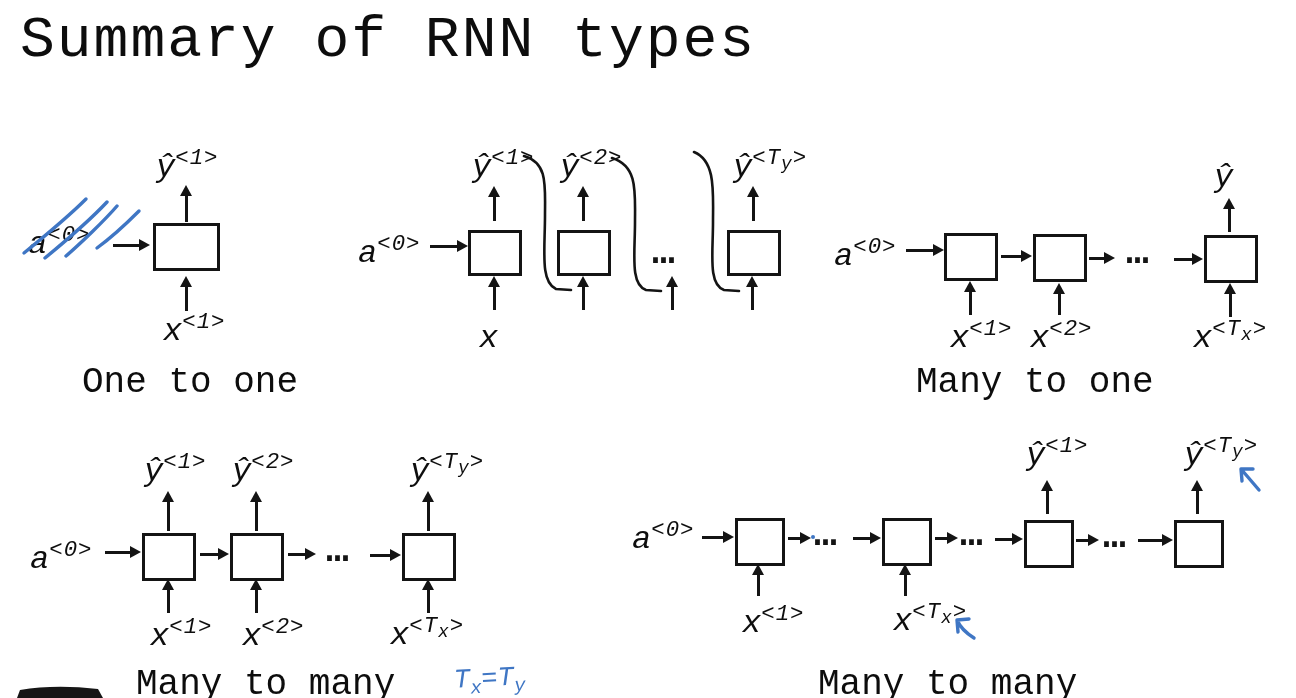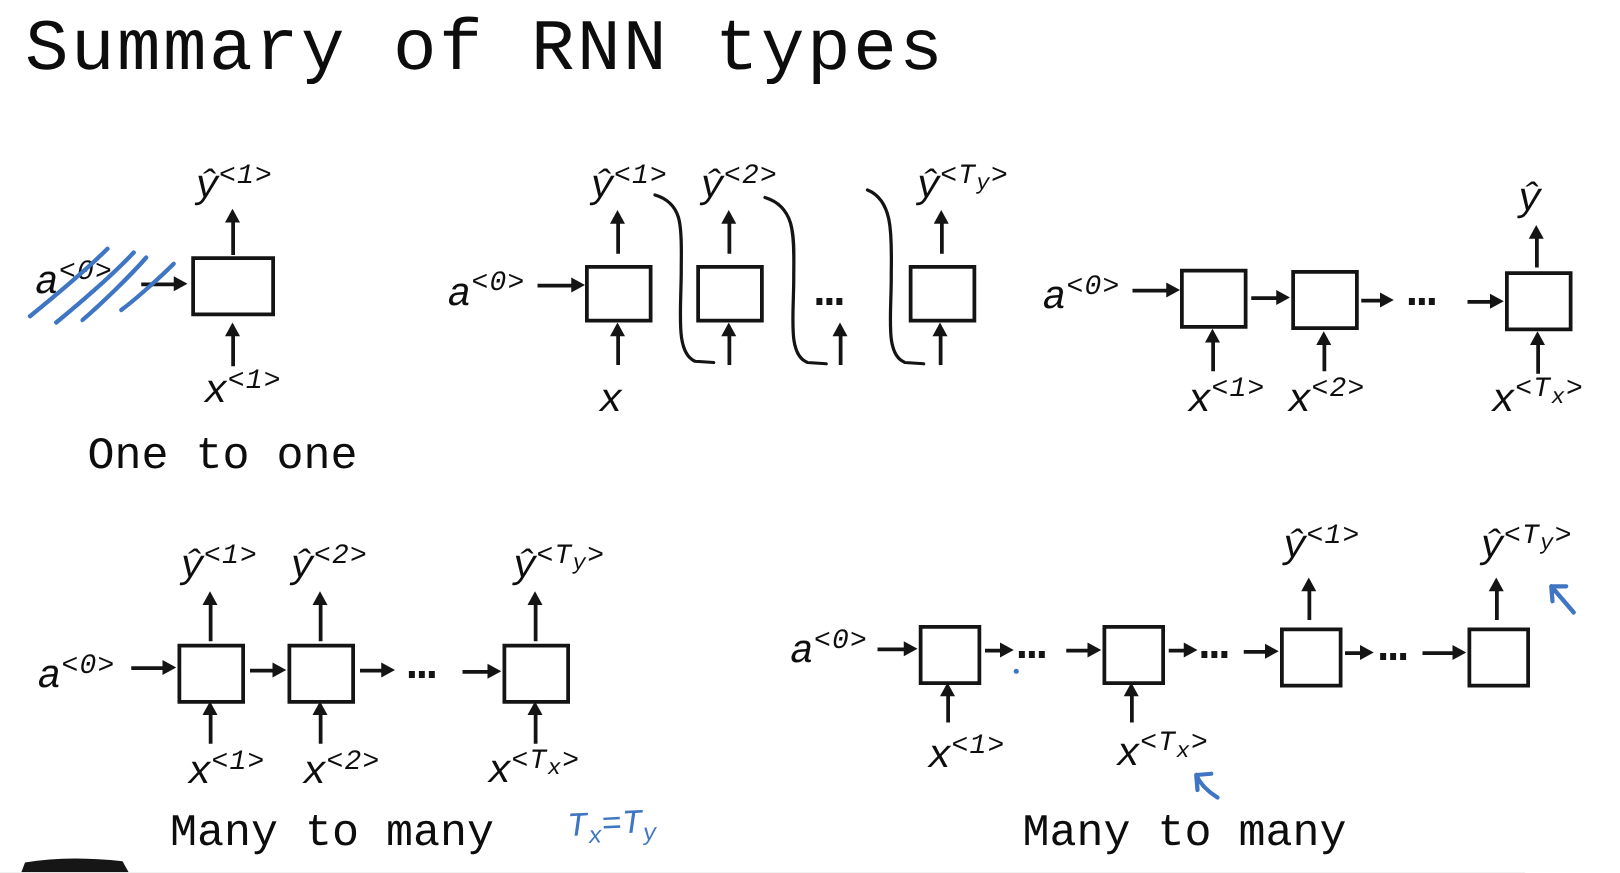--- a/index.html
+++ b/index.html
@@ -9,21 +9,21 @@
   }
   html,body{margin:0;padding:0;background:#e8e8e8;}
   #canvas{
     position:relative;width:1296px;height:698px;background:var(--background);
     overflow:hidden;font-family:Liberation Mono, monospace;color:var(--ink);
   }
   .title{
     position:absolute;left:20px;top:8px;font-size:58px;letter-spacing:2px;color:#0d0d0d;
     white-space:nowrap;
   }
-  .diagram{position:absolute;inset:0;}
+  .diagram{position:absolute;inset:0;margin-top:18px;}
   .box{position:absolute;border:3px solid var(--ink);background:var(--background);}
   
   .arr-u{position:absolute;width:3px;background:var(--ink);}
   .arr-u::before{content:'';position:absolute;top:-10px;left:-5px;
     border-left:6.5px solid transparent;border-right:6.5px solid transparent;
     border-bottom:11px solid var(--ink);}
   
   .arr-r{position:absolute;height:3px;background:var(--ink);}
   .arr-r::before{content:'';position:absolute;right:-10px;top:-5px;
     border-top:6.5px solid transparent;border-bottom:6.5px solid transparent;
@@ -52,21 +52,21 @@
   <div class="title">Summary of RNN types</div>
 
   <div class="diagram">
     <span class="mlabel" style="left:156px;top:128px"><span>ŷ</span><sup><span>&lt;1&gt;</span><sub></sub><span></span></sup></span>
     <div class="arr-u" style="left:185px;top:177px;height:27px"></div>
     <span class="mlabel" style="left:28px;top:205px"><span>a</span><sup><span>&lt;0&gt;</span><sub></sub><span></span></sup></span>
     <div class="arr-r" style="left:113px;top:226px;width:27px"></div>
     <div class="box" style="left:153px;top:205px;width:61px;height:42px"></div>
     <div class="arr-u" style="left:185px;top:268px;height:25px"></div>
     <span class="mlabel" style="left:163px;top:292px"><span>x</span><sup><span>&lt;1&gt;</span><sub></sub><span></span></sup></span>
-    <div class="caption" style="left:70px;top:344px">One to one</div>
+    <div class="caption" style="left:82px;top:344px">One to one</div>
   </div>
 
   <div class="diagram">
     <span class="mlabel" style="left:472px;top:128px"><span>ŷ</span><sup><span>&lt;1&gt;</span><sub></sub><span></span></sup></span>
     <span class="mlabel" style="left:560px;top:128px"><span>ŷ</span><sup><span>&lt;2&gt;</span><sub></sub><span></span></sup></span>
     <span class="mlabel" style="left:733px;top:128px"><span>ŷ</span><sup><span>&lt;T</span><sub>y</sub><span>&gt;</span></sup></span>
     <div class="arr-u" style="left:493px;top:178px;height:25px"></div>
     <div class="arr-u" style="left:582px;top:178px;height:25px"></div>
     <div class="arr-u" style="left:752px;top:178px;height:25px"></div>
     <span class="mlabel" style="left:358px;top:214px"><span>a</span><sup><span>&lt;0&gt;</span><sub></sub><span></span></sup></span>
@@ -93,20 +93,21 @@
     <div class="arr-r" style="left:1089px;top:239px;width:16px"></div>
     <div class="dots" style="left:1126px;top:216px">…</div>
     <div class="arr-r" style="left:1174px;top:240px;width:19px"></div>
     <div class="box" style="left:1204px;top:217px;width:48px;height:42px"></div>
     <div class="arr-u" style="left:969px;top:273px;height:24px"></div>
     <div class="arr-u" style="left:1058px;top:275px;height:22px"></div>
     <div class="arr-u" style="left:1229px;top:275px;height:24px"></div>
     <span class="mlabel" style="left:950px;top:299px"><span>x</span><sup><span>&lt;1&gt;</span><sub></sub><span></span></sup></span>
     <span class="mlabel" style="left:1030px;top:299px"><span>x</span><sup><span>&lt;2&gt;</span><sub></sub><span></span></sup></span>
     <span class="mlabel" style="left:1193px;top:299px"><span>x</span><sup><span>&lt;T</span><sub>x</sub><span>&gt;</span></sup></span>
+    <div class="caption" style="left:916px;top:344px">Many to one</div>
   </div>
 
   <div class="diagram">
     <span class="mlabel" style="left:144px;top:432px"><span>ŷ</span><sup><span>&lt;1&gt;</span><sub></sub><span></span></sup></span>
     <span class="mlabel" style="left:232px;top:432px"><span>ŷ</span><sup><span>&lt;2&gt;</span><sub></sub><span></span></sup></span>
     <span class="mlabel" style="left:410px;top:432px"><span>ŷ</span><sup><span>&lt;T</span><sub>y</sub><span>&gt;</span></sup></span>
     <div class="arr-u" style="left:167px;top:483px;height:30px"></div>
     <div class="arr-u" style="left:255px;top:483px;height:30px"></div>
     <div class="arr-u" style="left:427px;top:483px;height:30px"></div>
     <span class="mlabel" style="left:30px;top:520px"><span>a</span><sup><span>&lt;0&gt;</span><sub></sub><span></span></sup></span>

